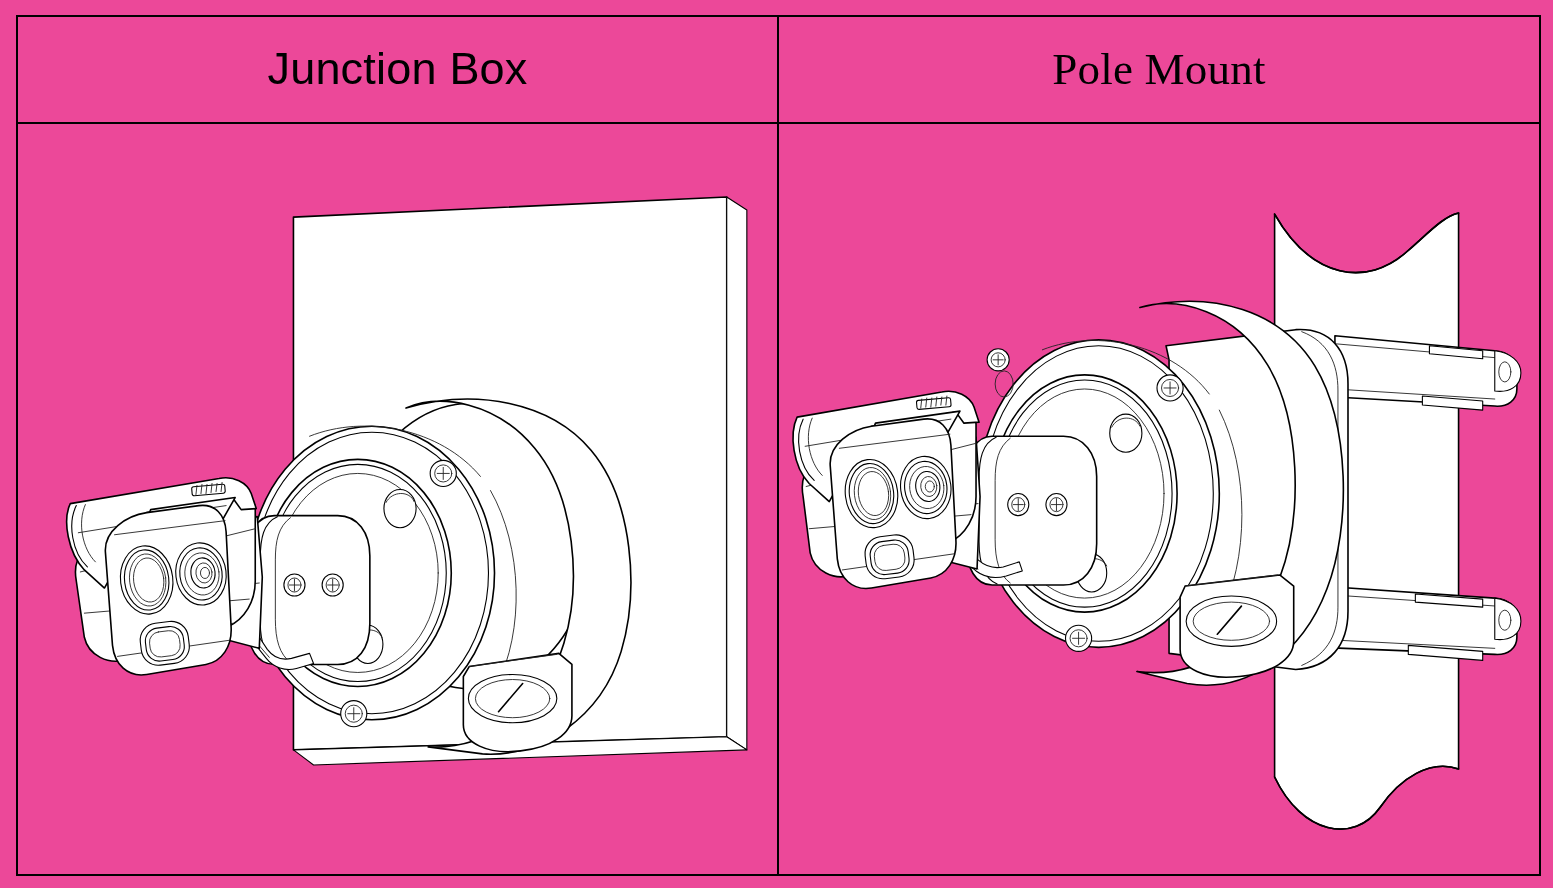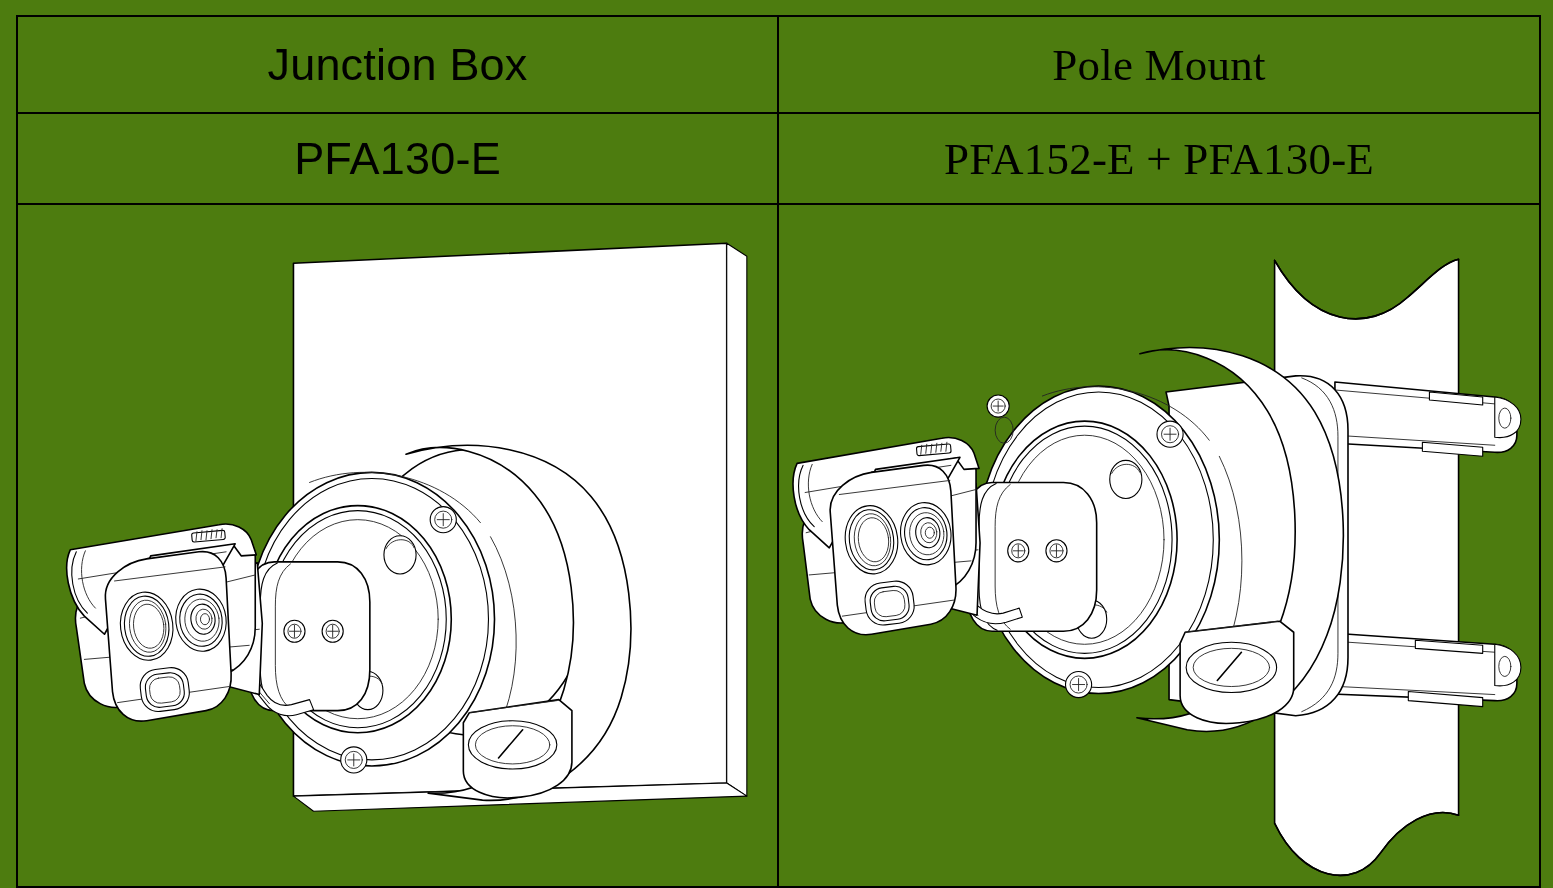--- a/index.html
+++ b/index.html
@@ -10,21 +10,21 @@
   body {
     width: 1553px;
     height: 888px;
     font-family: "Liberation Sans", sans-serif;
     overflow: hidden;
   }
   #page {
     position: relative;
     width: 1553px;
     height: 888px;
-    background: #4d7c0f;
+    background: #ec4899;
   }
   table.mount-table {
     position: absolute;
     left: 16px;
     top: 15px;
     width: 1521px;
     height: 861px;
     border-collapse: collapse;
     table-layout: fixed;
   }
@@ -112,24 +112,20 @@
 </head>
 <body>
 
 <div id="page">
 
   <table class="mount-table">
     <tbody>
         <tr>
       <td class="hdr col-left">Junction Box</td>
       <td class="hdr col-right">Pole Mount</td>
-    </tr>
-    <tr>
-      <td class="model col-left">PFA130-E</td>
-      <td class="model col-right">PFA152-E + PFA130-E</td>
     </tr>
     <tr>
 
       <td class="figure col-left">
         <div class="fig-wrap">
         <svg class="drawing" viewBox="0 0 755 677" preserveAspectRatio="xMidYMid meet">
 
           <g>
             <polygon class="fillw" points="274,58 705,38 705,575 274,588"></polygon>
             <polygon class="fillw-thin" points="705,38 725,51 725,588 705,575"></polygon>

